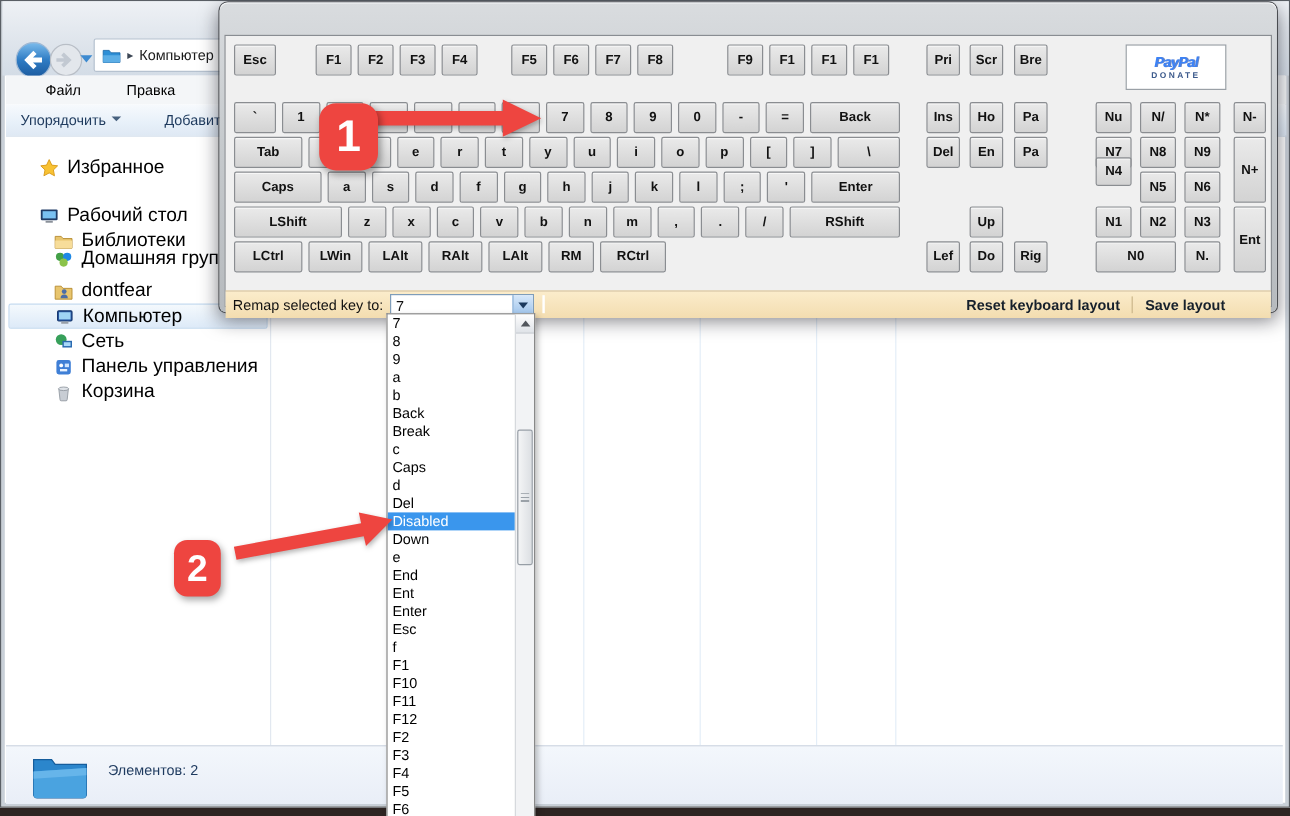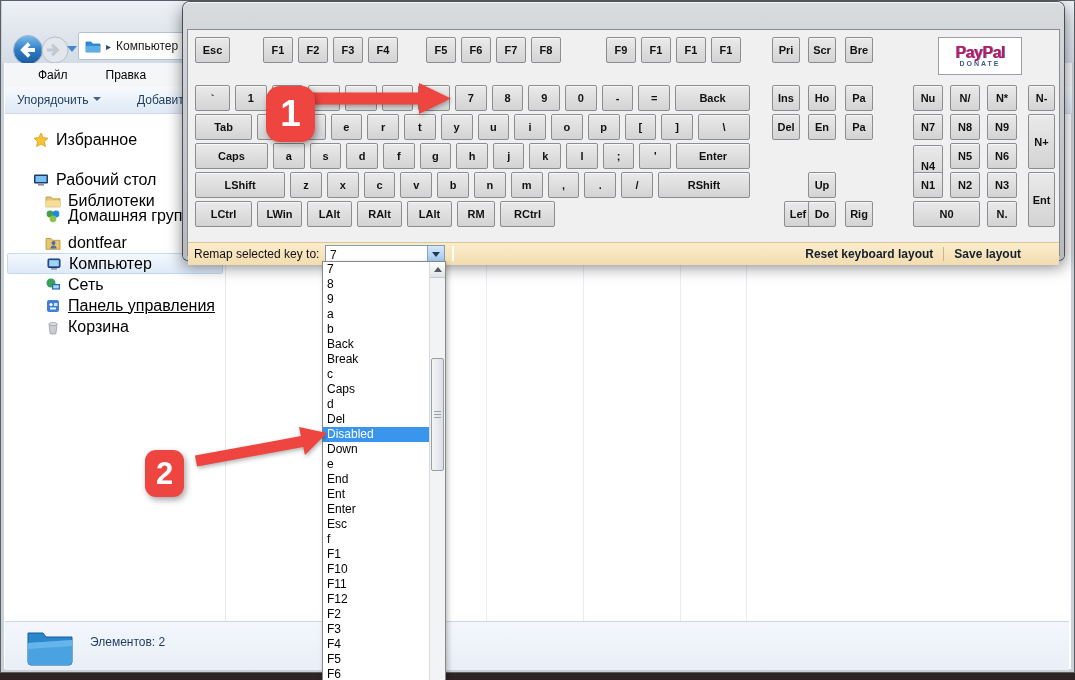--- a/index.html
+++ b/index.html
@@ -65,21 +65,21 @@
   .kb-frow { position:relative; height:26px; margin-bottom:22px; }
   .kbrow { display:flex; gap:5px; height:26px; margin-bottom:3px; }
   .kbrow .key { flex:1 1 0; min-width:0; }
   .kb-nav, .kb-numpad { position:absolute; top:7px; }
   .kb-nav { left:584px; width:101px; }
   .kb-numpad { left:725px; width:142px; }
   .kb-nav .key, .kb-numpad .key { position:absolute; }
   .paypal { position:absolute; left:750px; top:7px; width:84px; height:38px; background:#fff;
             border:1px solid #9aa0a6; display:flex; flex-direction:column; align-items:center;
             justify-content:center; cursor:pointer; }
-  .pp-brand { font-weight:bold; font-size:16px; color:#be185d; letter-spacing:-.5px;
+  .pp-brand { font-style:italic; font-weight:bold; font-size:12px; color:#3b82f6; letter-spacing:-.5px;
               text-shadow:1px 0 0 #6a86c4; line-height:15px; }
   .pp-donate { font-size:7px; font-weight:bold; letter-spacing:2px; color:#3c5a8c; }
   .mk-bottombar { position:absolute; left:0; top:212px; width:871px; height:23px;
                   background:linear-gradient(#fbeccb,#f3ddb0); border-top:1px solid #dcc697;
                   display:flex; align-items:center; font-size:12px; color:#111; }
   .remap-label { margin-left:6px; }
   .combo { position:absolute; left:137px; top:2px; width:120px; height:19px; background:#fff;
            border:1px solid #7f9db9; display:flex; align-items:center; }
   .combo-value { flex:1; padding-left:4px; font-size:12px; }
   .combo-btn { width:17px; height:100%; background:linear-gradient(#d7e8fa,#9cc2ea); border-left:1px solid #7aa6d4;
@@ -215,21 +215,21 @@
             <span>Компьютер</span>
           </div>
           <div class="sb-row" style="top: 160px; padding-left: 38px;">
             <svg class="sb-ico" viewBox="0 0 16 16">
               <circle cx="6" cy="6" r="4.5" fill="#37a05a"></circle>
               <rect x="7" y="7" width="8" height="5.6" fill="#2a6ab0"></rect>
               <rect x="8.2" y="8.2" width="5.6" height="3.2" fill="#a8d8f8"></rect>
             </svg>
             <span>Сеть</span>
           </div>
-          <div class="sb-row" style="top: 181px; padding-left: 38px; text-decoration: underline;">
+          <div class="sb-row" style="top: 181px; padding-left: 38px;">
             <svg class="sb-ico" viewBox="0 0 16 16">
               <rect x="2" y="2" width="12" height="12" rx="2" fill="#3f7fd6"></rect>
               <circle cx="6" cy="6.5" r="1.6" fill="#fff"></circle>
               <rect x="9" y="5" width="3.5" height="3" fill="#cfe6ff"></rect>
               <rect x="5" y="9.5" width="6" height="2" fill="#e8f2ff"></rect>
             </svg>
             <span>Панель управления</span>
           </div>
           <div class="sb-row" style="top: 202px; padding-left: 38px;">
             <svg class="sb-ico" viewBox="0 0 16 16">
@@ -345,34 +345,34 @@
           <div class="key" style="left: 0px; top: 0px; width: 28px; height: 26px;">Pri</div>
           <div class="key" style="left: 36px; top: 0px; width: 28px; height: 26px;">Scr</div>
           <div class="key" style="left: 73px; top: 0px; width: 28px; height: 26px;">Bre</div>
           <div class="key" style="left: 0px; top: 48px; width: 28px; height: 26px;">Ins</div>
           <div class="key" style="left: 36px; top: 48px; width: 28px; height: 26px;">Ho</div>
           <div class="key" style="left: 73px; top: 48px; width: 28px; height: 26px;">Pa</div>
           <div class="key" style="left: 0px; top: 77px; width: 28px; height: 26px;">Del</div>
           <div class="key" style="left: 36px; top: 77px; width: 28px; height: 26px;">En</div>
           <div class="key" style="left: 73px; top: 77px; width: 28px; height: 26px;">Pa</div>
           <div class="key" style="left: 36px; top: 135px; width: 28px; height: 26px;">Up</div>
-          <div class="key" style="left: 12px; top: 164px; width: 28px; height: 26px;">Lef</div>
+          <div class="key" style="left: 0px; top: 164px; width: 28px; height: 26px;">Lef</div>
           <div class="key" style="left: 36px; top: 164px; width: 28px; height: 26px;">Do</div>
           <div class="key" style="left: 73px; top: 164px; width: 28px; height: 26px;">Rig</div>
         </div>
       <div class="kb-numpad" id="kb-numpad">
           <div class="key" style="left: 0px; top: 48px; width: 30px; height: 26px;">Nu</div>
           <div class="key" style="left: 37px; top: 48px; width: 30px; height: 26px;">N/</div>
           <div class="key" style="left: 74px; top: 48px; width: 30px; height: 26px;">N*</div>
           <div class="key" style="left: 115px; top: 48px; width: 27px; height: 26px;">N-</div>
           <div class="key" style="left: 0px; top: 77px; width: 30px; height: 26px;">N7</div>
           <div class="key" style="left: 37px; top: 77px; width: 30px; height: 26px;">N8</div>
           <div class="key" style="left: 74px; top: 77px; width: 30px; height: 26px;">N9</div>
           <div class="key" style="left: 115px; top: 77px; width: 27px; height: 55px;">N+</div>
-          <div class="key" style="left: 0px; top: 108px; width: 30px; height: 42px;">N4</div>
+          <div class="key" style="left: 0px; top: 94px; width: 30px; height: 24px;">N4</div>
           <div class="key" style="left: 37px; top: 106px; width: 30px; height: 26px;">N5</div>
           <div class="key" style="left: 74px; top: 106px; width: 30px; height: 26px;">N6</div>
           <div class="key" style="left: 0px; top: 135px; width: 30px; height: 26px;">N1</div>
           <div class="key" style="left: 37px; top: 135px; width: 30px; height: 26px;">N2</div>
           <div class="key" style="left: 74px; top: 135px; width: 30px; height: 26px;">N3</div>
           <div class="key" style="left: 115px; top: 135px; width: 27px; height: 55px;">Ent</div>
           <div class="key" style="left: 0px; top: 164px; width: 67px; height: 26px;">N0</div>
           <div class="key" style="left: 74px; top: 164px; width: 30px; height: 26px;">N.</div>
         </div>
 

